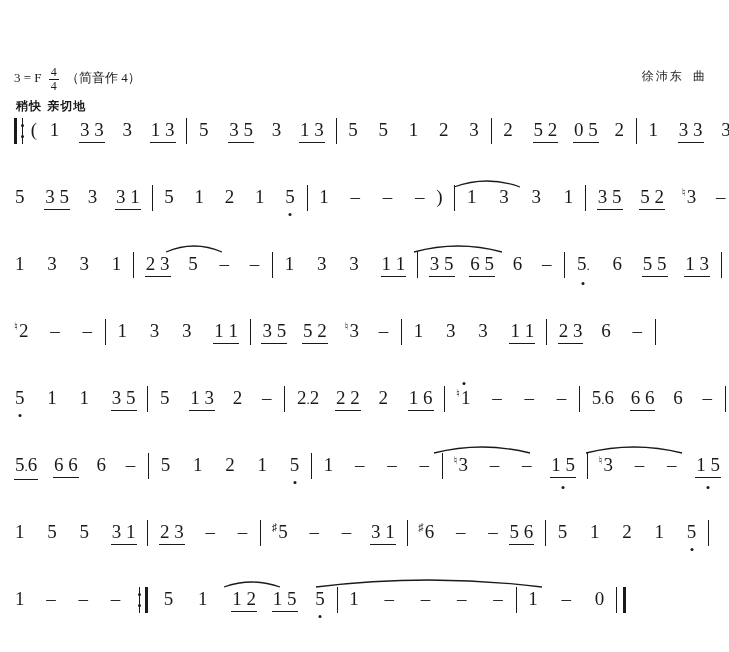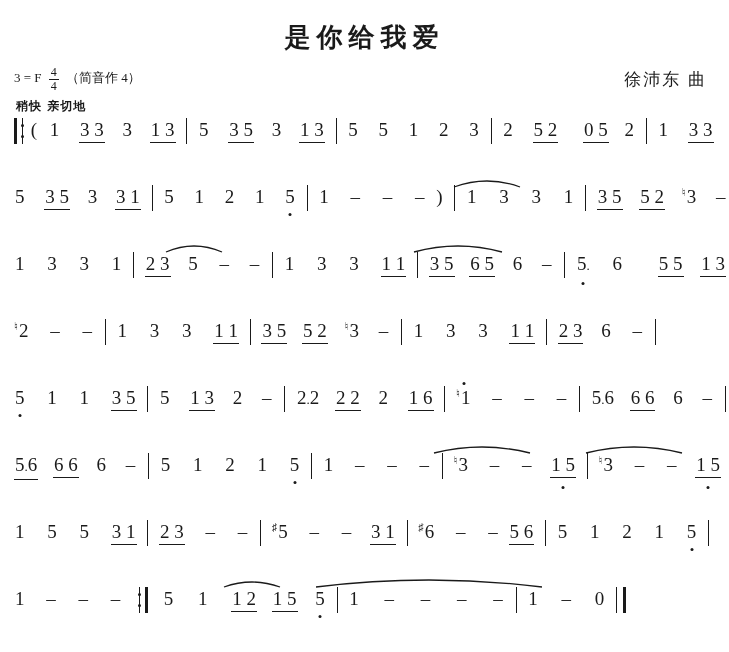--- a/index.html
+++ b/index.html
@@ -53,22 +53,22 @@
     padding: 0 2px;
   }
   .key-sig .frac .den {
     display: block;
     padding: 0 2px;
   }
   .composer {
     position: absolute;
     top: 68px;
     right: 22px;
-    font-family: Liberation Sans, sans-serif;
-    font-size: 17px;
+    font-family: Liberation Mono, monospace;
+    font-size: 12px;
     letter-spacing: 2px;
   }
   .tempo {
     position: absolute;
     top: 98px;
     left: 16px;
     font-family: "DejaVu Sans", sans-serif;
     font-weight: bold;
     font-size: 12px;
     letter-spacing: 1px;
@@ -186,21 +186,20 @@
     vertical-align: super;
     margin-right: 0px;
   }
   .dash { display: inline-block; padding: 0 2px; line-height: 24px; }
 </style>
 </head>
 <body>
 
 <div class="page">
 
-  <div class="title">是你给我爱</div>
 
   <div class="key-sig">
     <span>3 = F</span>
     <span class="frac">
       <span class="num">4</span>
       <span class="den">4</span>
     </span>
     <span>（简音作 4）</span>
   </div>
 
@@ -222,21 +221,21 @@
       <span class="tok b1" style="margin-left:12px"><span class="glyph">1&nbsp;3</span></span>
       <span class="bar"></span>
       <span class="tok"><span class="glyph">5</span></span>
       <span class="tok" style="margin-left:14px"><span class="glyph">5</span></span>
       <span class="tok" style="margin-left:14px"><span class="glyph">1</span></span>
       <span class="tok" style="margin-left:14px"><span class="glyph">2</span></span>
       <span class="tok" style="margin-left:14px"><span class="glyph">3</span></span>
       <span class="bar"></span>
       <span class="tok"><span class="glyph">2</span></span>
       <span class="tok b1" style="margin-left:14px"><span class="glyph">5&nbsp;2</span></span>
-      <span class="tok b1" style="margin-left:20px"><span class="glyph">0&nbsp;5</span></span>
+      <span class="tok b1" style="margin-left:10px"><span class="glyph">0&nbsp;5</span></span>
       <span class="tok" style="margin-left:10px"><span class="glyph">2</span></span>
       <span class="bar"></span>
       <span class="tok"><span class="glyph">1</span></span>
       <span class="tok b1" style="margin-left:14px"><span class="glyph">3&nbsp;3</span></span>
       <span class="tok" style="margin-left:12px"><span class="glyph">3</span></span>
       
       
     </div>
   </div>
 
@@ -294,21 +293,21 @@
       <span class="tok" style="margin-left:16px"><span class="glyph">3</span></span>
       <span class="tok b1" style="margin-left:16px"><span class="glyph">1&nbsp;1</span></span>
       <span class="bar"></span>
       <span class="tok b1"><span class="glyph">3&nbsp;5</span></span>
       <span class="tok b1" style="margin-left:10px"><span class="glyph">6&nbsp;5</span></span>
       <span class="tok" style="margin-left:12px"><span class="glyph">6</span></span>
       <span class="dash" style="margin-left:12px">–</span>
       <span class="bar"></span>
       <span class="tok dotd"><span class="glyph">5<span style="font-size:13px">.</span></span></span>
       <span class="tok" style="margin-left:16px"><span class="glyph">6</span></span>
-      <span class="tok b1" style="margin-left:30px"><span class="glyph">5&nbsp;5</span></span>
+      <span class="tok b1" style="margin-left:14px"><span class="glyph">5&nbsp;5</span></span>
       <span class="tok b1" style="margin-left:12px"><span class="glyph">1&nbsp;3</span></span>
       <span class="bar"></span>
       <span class="slur" style="left:150px; top:-12px">
         <svg width="60" height="14" viewBox="0 0 60 14">
             <path d="M2 12 Q30 0 58 12" stroke="#1a1a1a" stroke-width="1.3" fill="none"></path>
           </svg>
       </span>
       <span class="slur" style="left:398px; top:-12px">
         <svg width="92" height="14" viewBox="0 0 92 14">
             <path d="M2 12 Q46 0 90 12" stroke="#1a1a1a" stroke-width="1.3" fill="none"></path>

